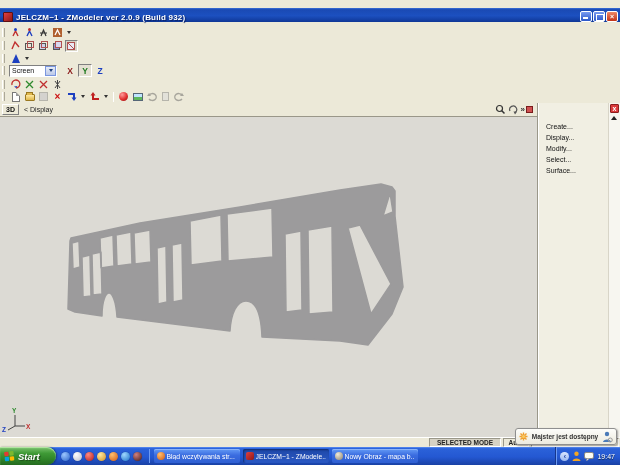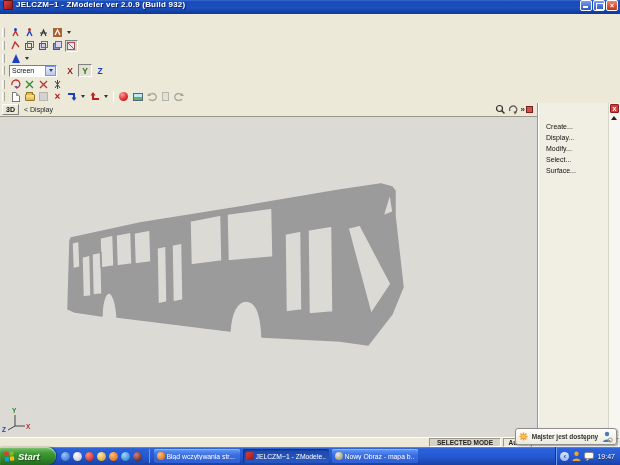--- a/index.html
+++ b/index.html
@@ -1,22 +1,22 @@
 <!DOCTYPE html>
 <html><head>
 <meta charset="utf-8">
 <style>
   * { margin:0; padding:0; box-sizing:border-box; }
   body { font-family:"Liberation Sans", sans-serif; width:620px; height:465px; overflow:hidden; background:#ece9d8; }
   .screen { position:relative; width:620px; height:465px; background:#ece9d8; }
 
   
-  .titlebar { position:absolute; left:0; top:0; width:620px; height:14px;
+  .titlebar { position:absolute; left:0; top:8px; width:620px; height:14px;
     background:linear-gradient(180deg,#3a6fd8 0%,#1a4ab4 12%,#1c50c0 55%,#0f3796 100%);
-    display:flex; align-items:flex-start; padding:0 2px; }
+    display:flex; align-items:flex-end; padding:0 2px; }
   .app-icon { width:10px; height:10px; margin:0 3px 0 1px; background:linear-gradient(135deg,#e04040,#901818); border:1px solid #601010; border-radius:1px; }
   .title-text { color:#fff; font-size:8px; font-weight:bold; letter-spacing:.2px; text-shadow:1px 1px 1px #092064; white-space:nowrap; flex:1; }
   .winbtns { display:flex; gap:1px; }
   .winbtn { width:12px; height:11px; border-radius:2px; border:1px solid #fff;
     background:linear-gradient(180deg,#7a9cf0,#2a56c8); position:relative; }
   .winbtn.close { background:linear-gradient(180deg,#ee8866,#c23318); }
   .winbtn .glyph { position:absolute; left:0; top:0; right:0; bottom:0; color:#fff; font-size:7px; font-weight:bold; text-align:center; line-height:10px; }
   .winbtn.min .glyph::after { content:""; position:absolute; left:2px; bottom:2px; width:5px; height:2px; background:#fff; }
   .winbtn.restore .glyph::after { content:""; position:absolute; left:2px; top:2px; width:6px; height:5px; border:1px solid #fff; }
 

